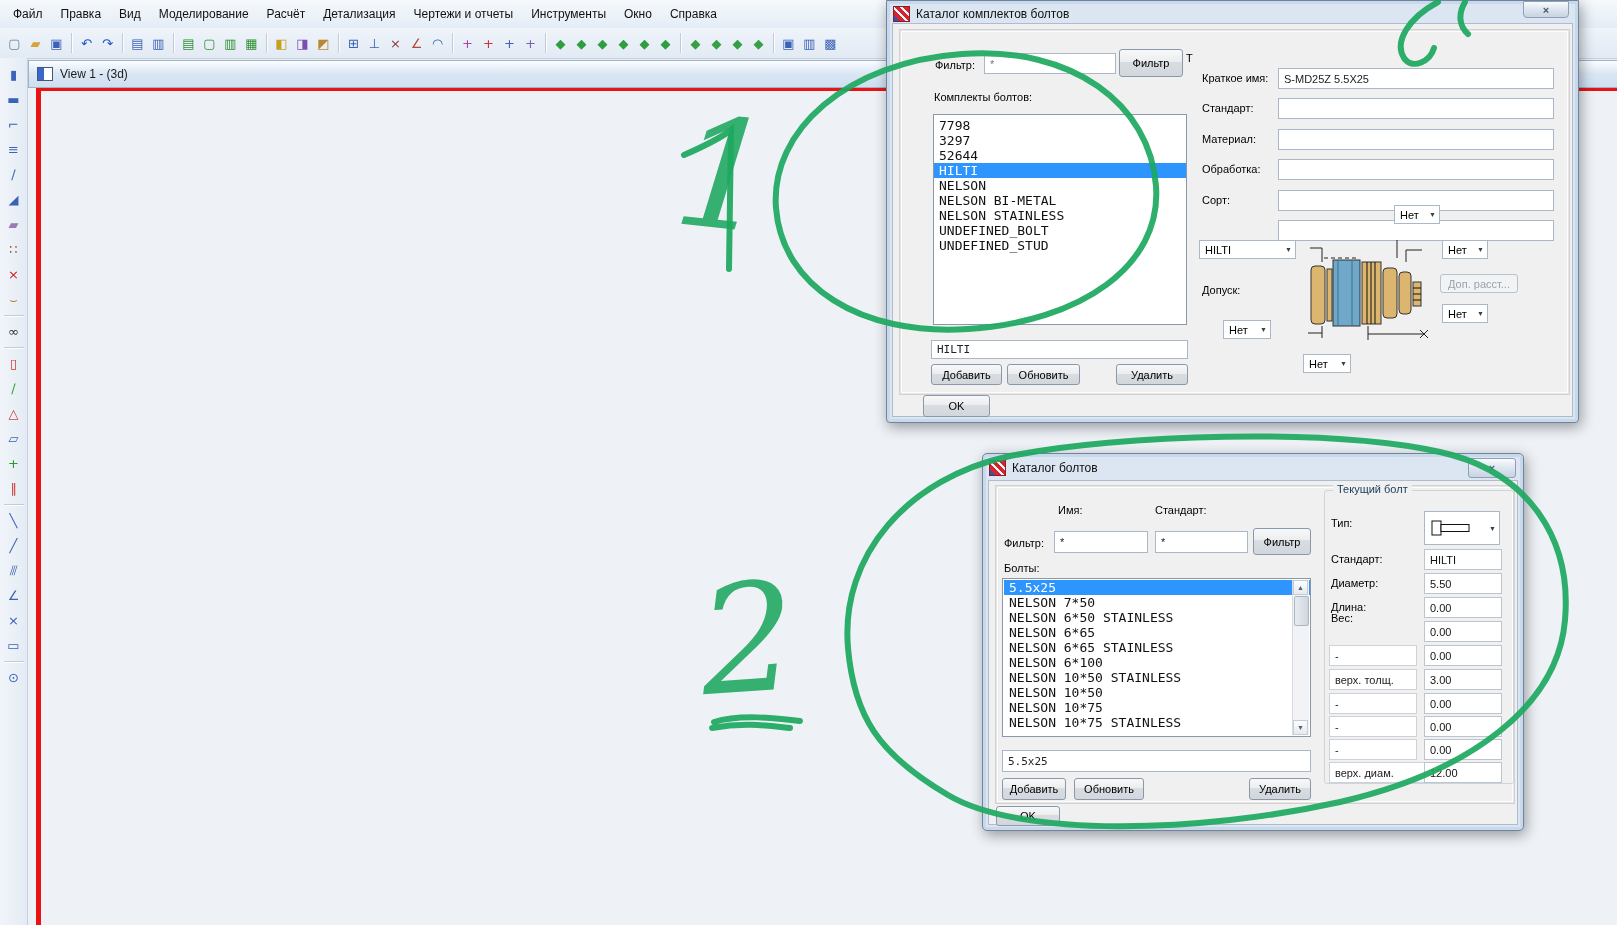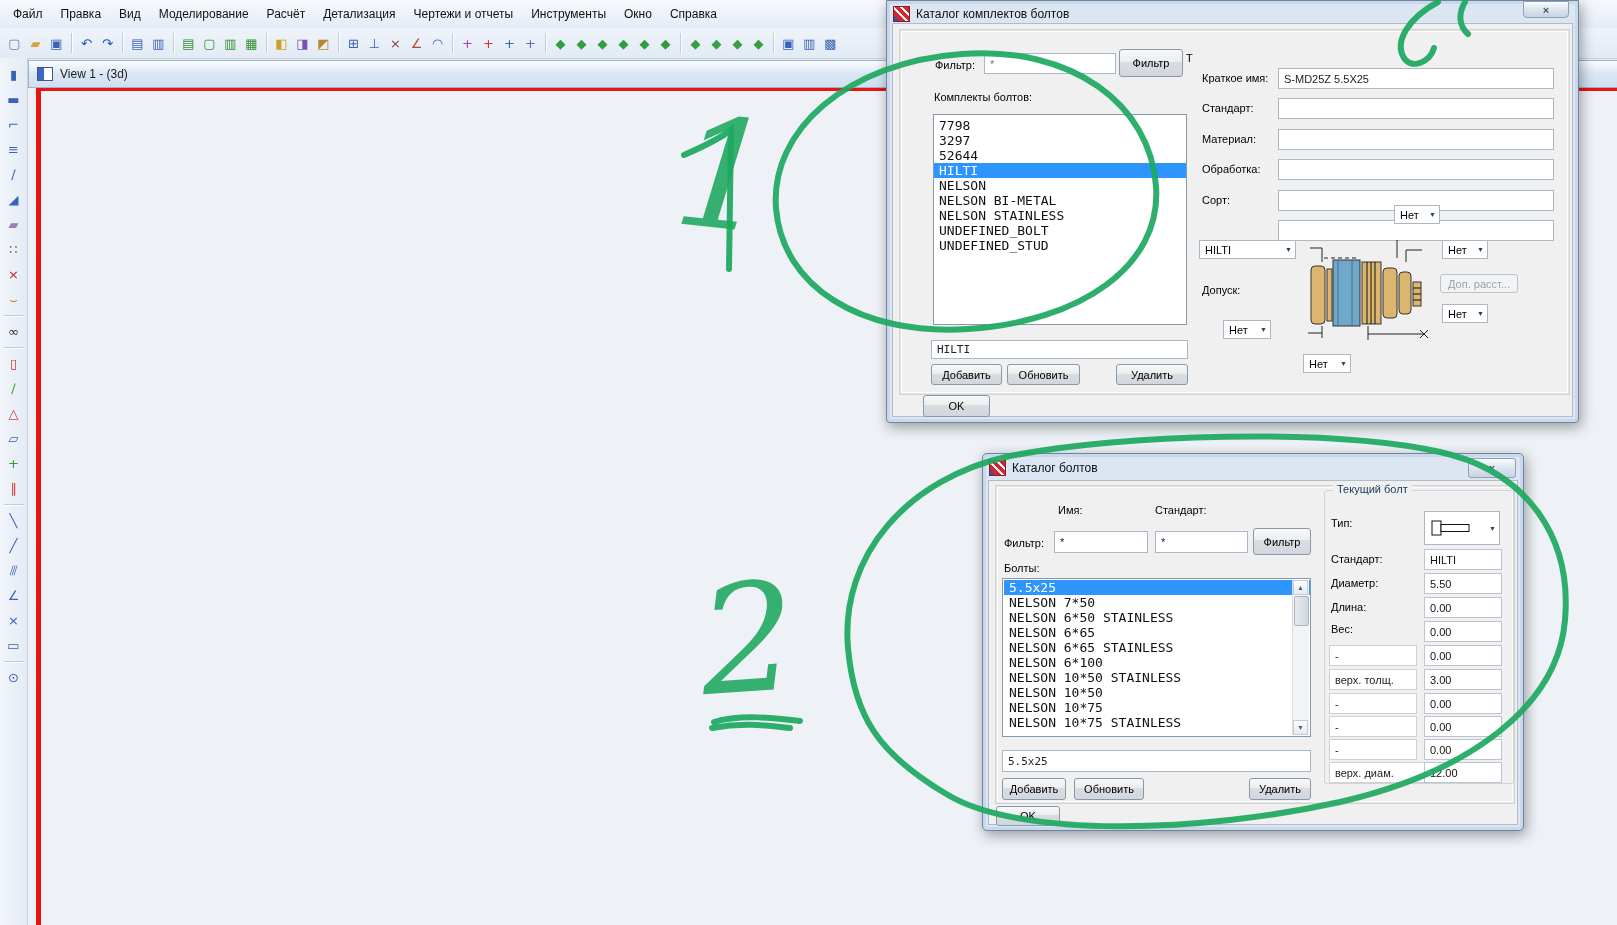--- a/index.html
+++ b/index.html
@@ -415,21 +415,21 @@
           </svg>
           <span class="arr">▼</span>
         </div>
         <div id="d2-props">
             <div class="lbl" style="left: 6px; top: 62px;">Стандарт:</div>
             <div class="vbox" style="left: 99px; top: 58px; width: 78px; height: 21px;">HILTI</div>
             <div class="lbl" style="left: 6px; top: 86px;">Диаметр:</div>
             <div class="vbox" style="left: 99px; top: 82px; width: 78px; height: 21px;">5.50</div>
             <div class="lbl" style="left: 6px; top: 110px;">Длина:</div>
             <div class="vbox" style="left: 99px; top: 106px; width: 78px; height: 21px;">0.00</div>
-            <div class="lbl" style="left: 6px; top: 132px;">Вес:</div>
+            <div class="lbl" style="left: 6px; top: 121px;">Вес:</div>
             <div class="vbox" style="left: 99px; top: 130px; width: 78px; height: 21px;">0.00</div>
             <div class="lblbox" style="left: 4px; top: 154px; width: 88px; height: 21px;">-</div>
             <div class="vbox" style="left: 99px; top: 154px; width: 78px; height: 21px;">0.00</div>
             <div class="lblbox" style="left: 4px; top: 178px; width: 88px; height: 21px;">верх. толщ.</div>
             <div class="vbox" style="left: 99px; top: 178px; width: 78px; height: 21px;">3.00</div>
             <div class="lblbox" style="left: 4px; top: 202px; width: 88px; height: 21px;">-</div>
             <div class="vbox" style="left: 99px; top: 202px; width: 78px; height: 21px;">0.00</div>
             <div class="lblbox" style="left: 4px; top: 225px; width: 88px; height: 21px;">-</div>
             <div class="vbox" style="left: 99px; top: 225px; width: 78px; height: 21px;">0.00</div>
             <div class="lblbox" style="left: 4px; top: 248px; width: 88px; height: 21px;">-</div>

